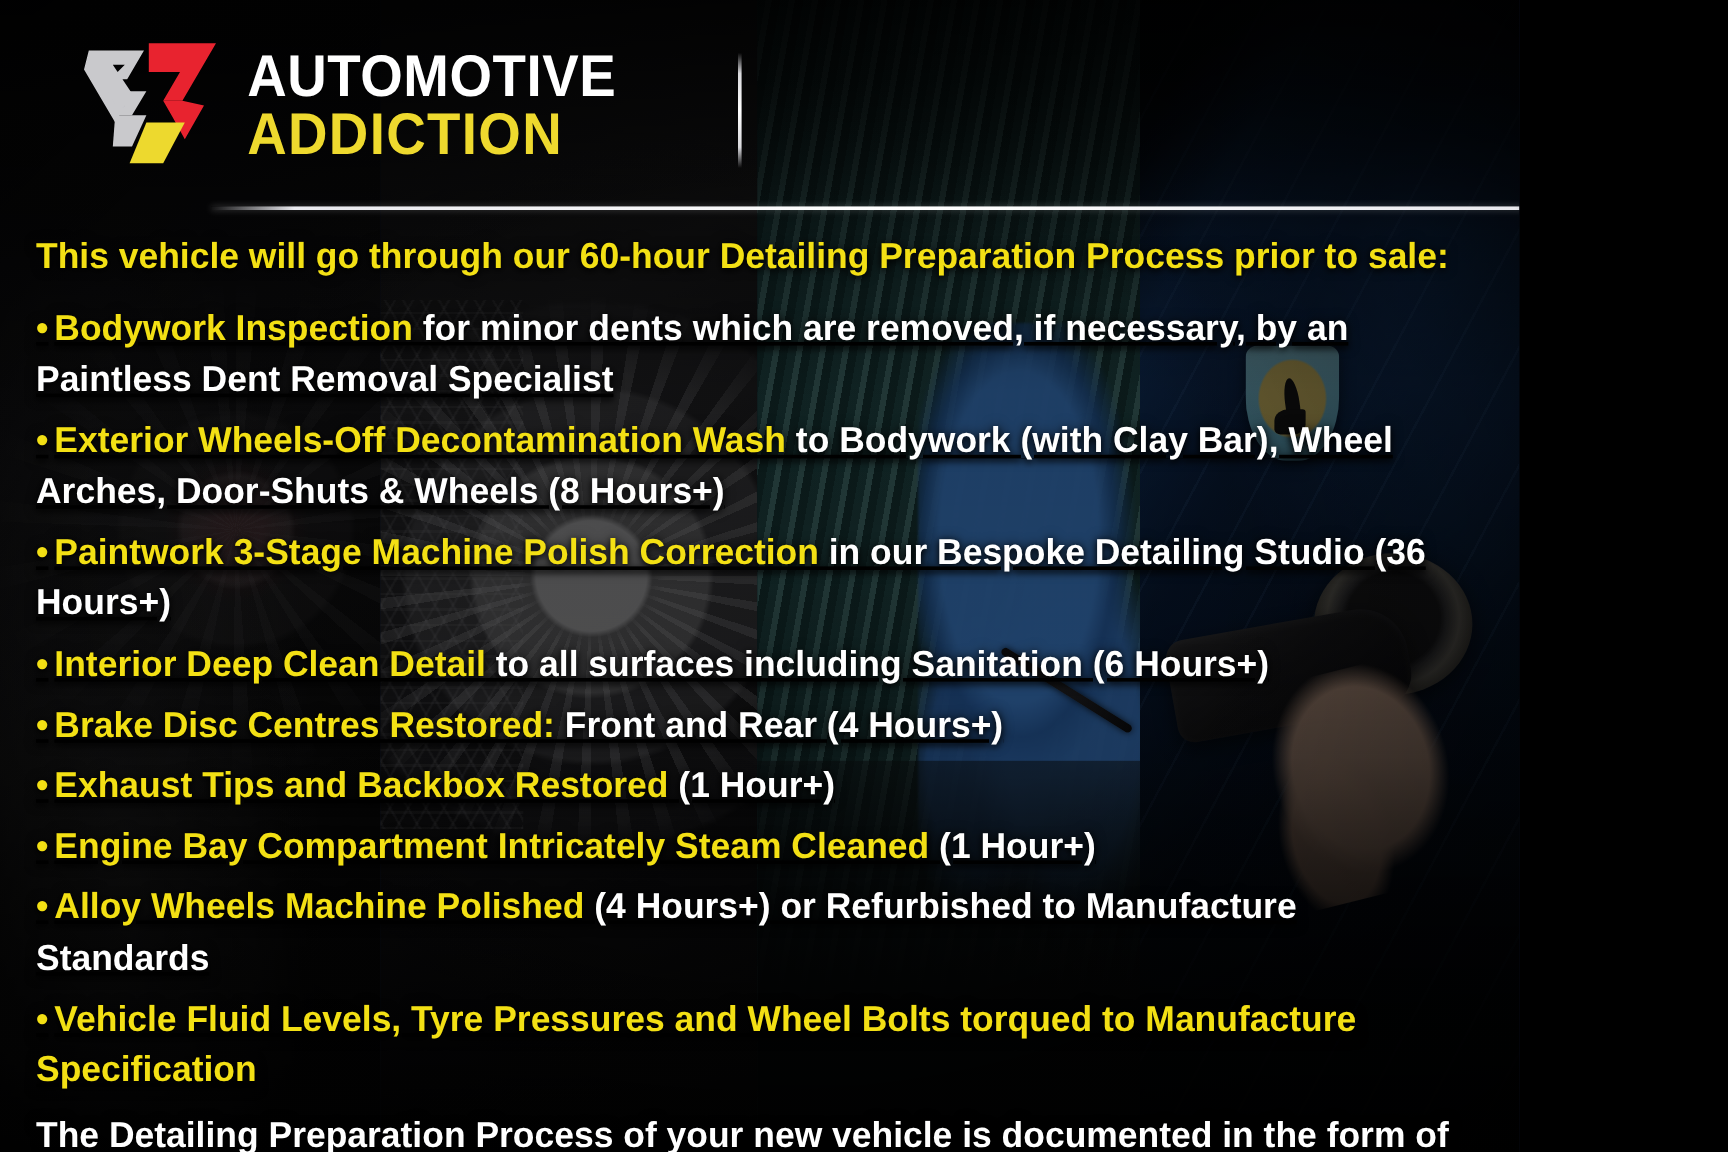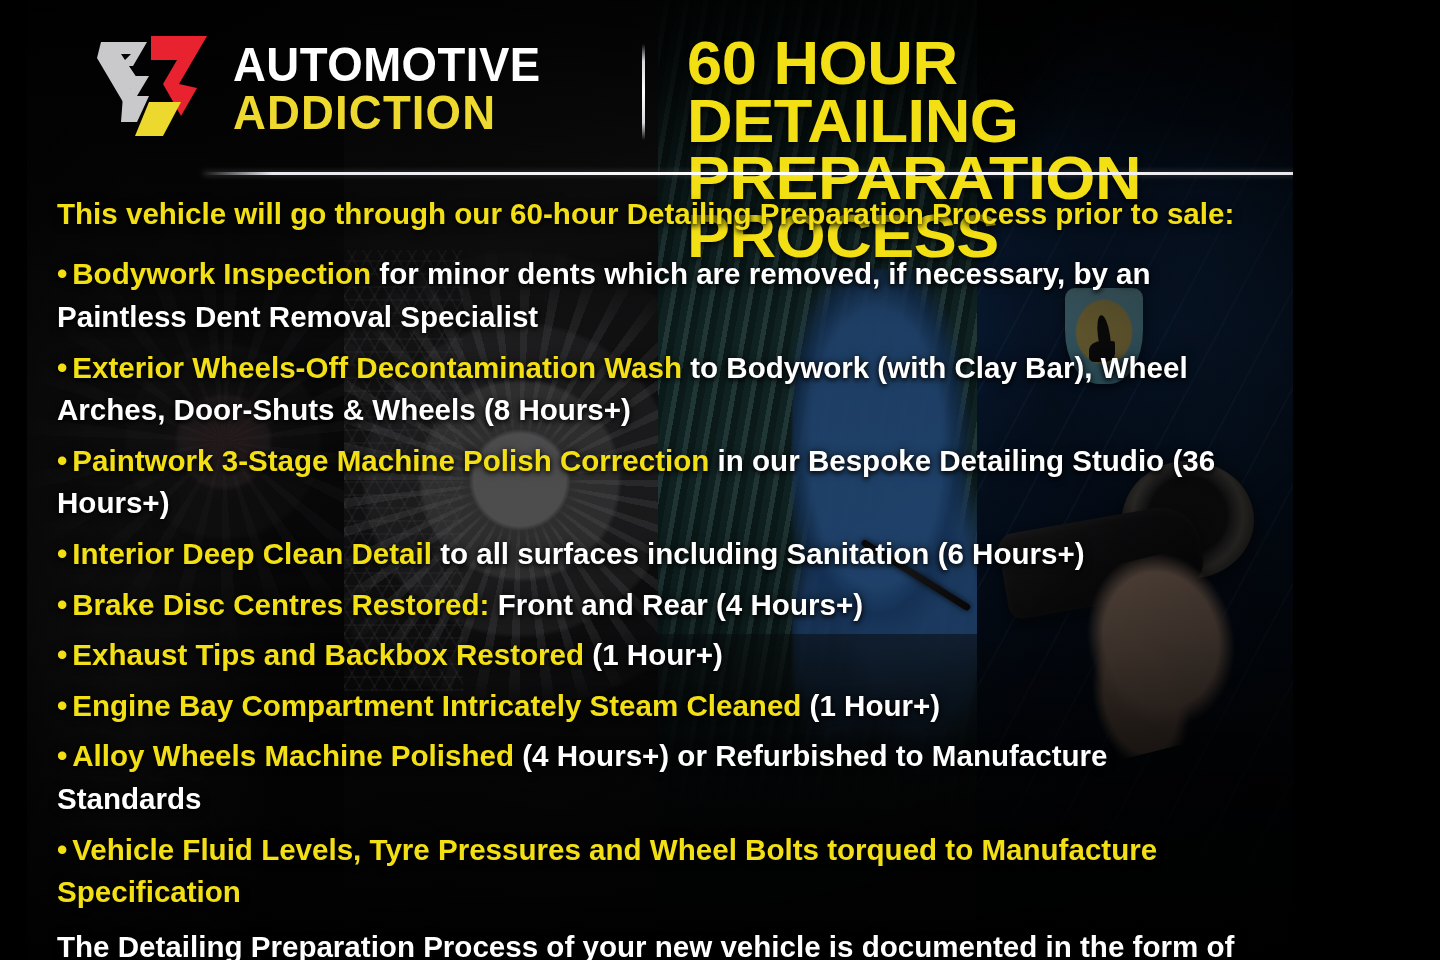--- a/index.html
+++ b/index.html
@@ -11,21 +11,20 @@
     background: #000;
     font-family: "Liberation Sans", sans-serif;
   }
 
   #poster {
     position: relative;
     width: 1266px;
     height: 960px;
     background: #0f172a;
     overflow: hidden;
-    margin-left: 27px;
   }
 
   
   .bg-layer {
     position: absolute;
     inset: 0;
     display: flex;
     z-index: 0;
   }
   .bg-panel {
@@ -251,21 +250,21 @@
     position: absolute; left: 30px; right: 24px; top: 196px;
     font-family: "Liberation Sans Narrow", "Liberation Sans", sans-serif;
     font-weight: 700;
   }
   .intro {
     font-size: 30px; color: #f3e014; line-height: 1.18;
     margin-bottom: 22px;
     text-shadow: 0 2px 5px rgba(0,0,0,.95), 0 0 10px rgba(0,0,0,.75);
     transform: scaleX(.985); transform-origin: left center;
   }
-  .bullet-list { list-style: none; }
+  .bullet-list { list-style: none; text-decoration: underline; }
   .bullet {
     font-size: 30px; line-height: 1.42;
     color: #ffffff;
     margin-bottom: 8px;
     text-shadow: 0 2px 5px rgba(0,0,0,.95), 0 0 10px rgba(0,0,0,.7);
     transform: scaleX(.985); transform-origin: left center;
   }
   .bullet .dot { color: #f3e014; margin-right: 5px; }
   .bullet .hi { color: #f3e014; }
   .outro {
@@ -325,24 +324,20 @@
           <path d="M56 70 L88 70 L70 104 L42 104 Z" fill="#edd92e"></path>
         </svg>
         <div class="brand-words">
           <span class="brand-top">AUTOMOTIVE</span>
           <span class="brand-bottom">ADDICTION</span>
         </div>
       </div>
 
       <div class="v-divider"></div>
 
-      <div class="headline">
-        <span class="l1">60 HOUR DETAILING</span>
-        <span class="l2">PREPARATION PROCESS</span>
-      </div>
     </div>
 
     <div class="h-divider"></div>
 
     <div class="body-copy">
       <div class="intro">This vehicle will go through our 60-hour Detailing Preparation Process prior to sale:</div>
       <ul class="bullet-list">
           <li class="bullet"><span class="dot">•</span><span class="hi">Bodywork Inspection</span><span class="rest"> for minor dents which are removed, if necessary, by an Paintless Dent Removal Specialist</span></li>
           <li class="bullet"><span class="dot">•</span><span class="hi">Exterior Wheels-Off Decontamination Wash</span><span class="rest"> to Bodywork (with Clay Bar), Wheel Arches, Door-Shuts &amp; Wheels (8 Hours+)</span></li>
           <li class="bullet"><span class="dot">•</span><span class="hi">Paintwork 3-Stage Machine Polish Correction</span><span class="rest"> in our Bespoke Detailing Studio (36 Hours+)</span></li>

